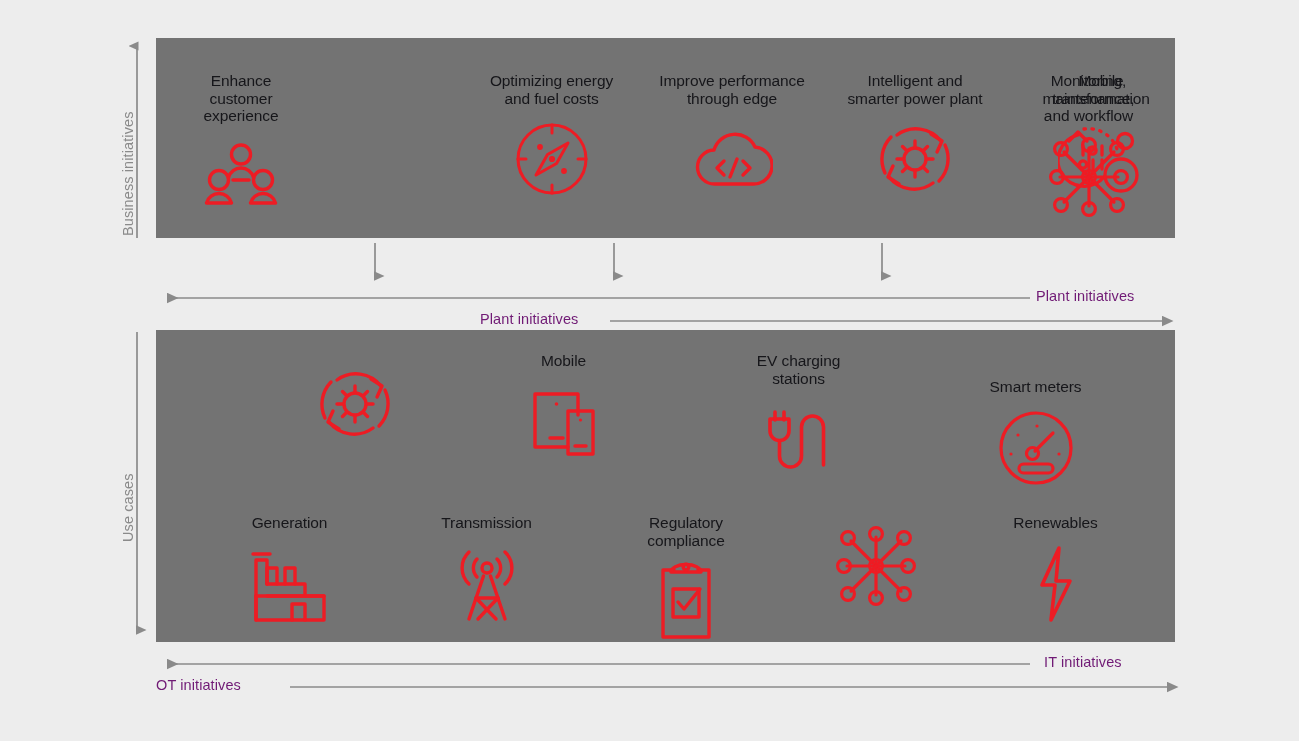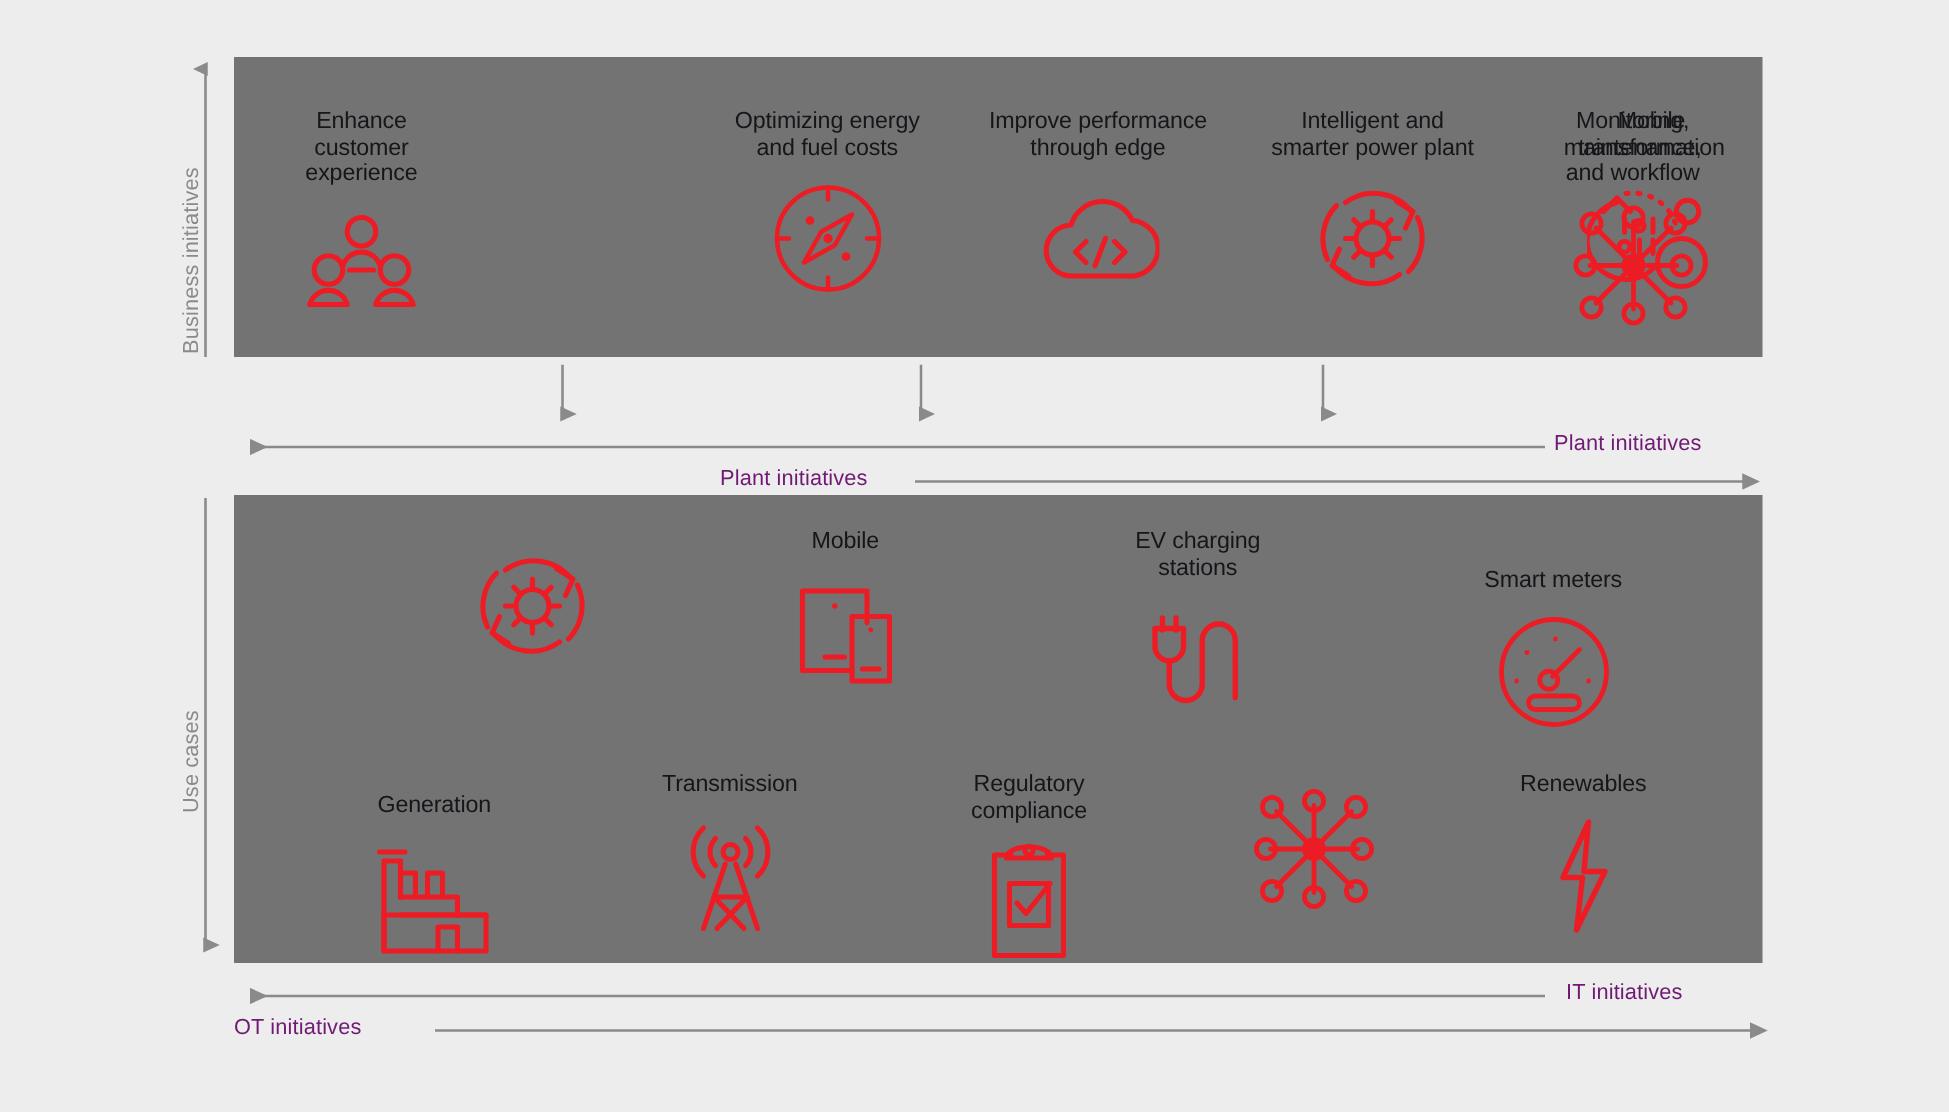--- a/index.html
+++ b/index.html
@@ -340,21 +340,21 @@
           <circle cx="35.5" cy="44.5" r="6"></circle>
           <rect x="22" y="55" width="34" height="9" rx="4.5"></rect>
           <circle cx="40" cy="17" r="1.6" fill="#ed1c24" stroke="none"></circle>
           <circle cx="21" cy="26" r="1.6" fill="#ed1c24" stroke="none"></circle>
           <circle cx="14" cy="45" r="1.6" fill="#ed1c24" stroke="none"></circle>
           <circle cx="62" cy="45" r="1.6" fill="#ed1c24" stroke="none"></circle>
         </svg>
       </div>
     </div>
 
-    <div class="cell" style="left:4px; top:184px; width:259px;margin-top:14px;">
+    <div class="cell" style="left:4px; top:184px; width:259px;">
       <div class="cell-title">Generation</div>
       <div class="cell-icon">
         <svg width="86" height="76" viewBox="0 0 86 76" fill="none" stroke="#ed1c24" stroke-width="3.4" stroke-linecap="round" stroke-linejoin="round">
 
           <polyline points="9,74 9,14 20,14 20,38"></polyline>
           <line x1="6" y1="8" x2="23" y2="8"></line>
 
           <polyline points="20,38 20,22 30,22 30,38"></polyline>
           <polyline points="38,38 38,22 48,22 48,38"></polyline>
           <polyline points="20,38 58,38 58,50"></polyline>

